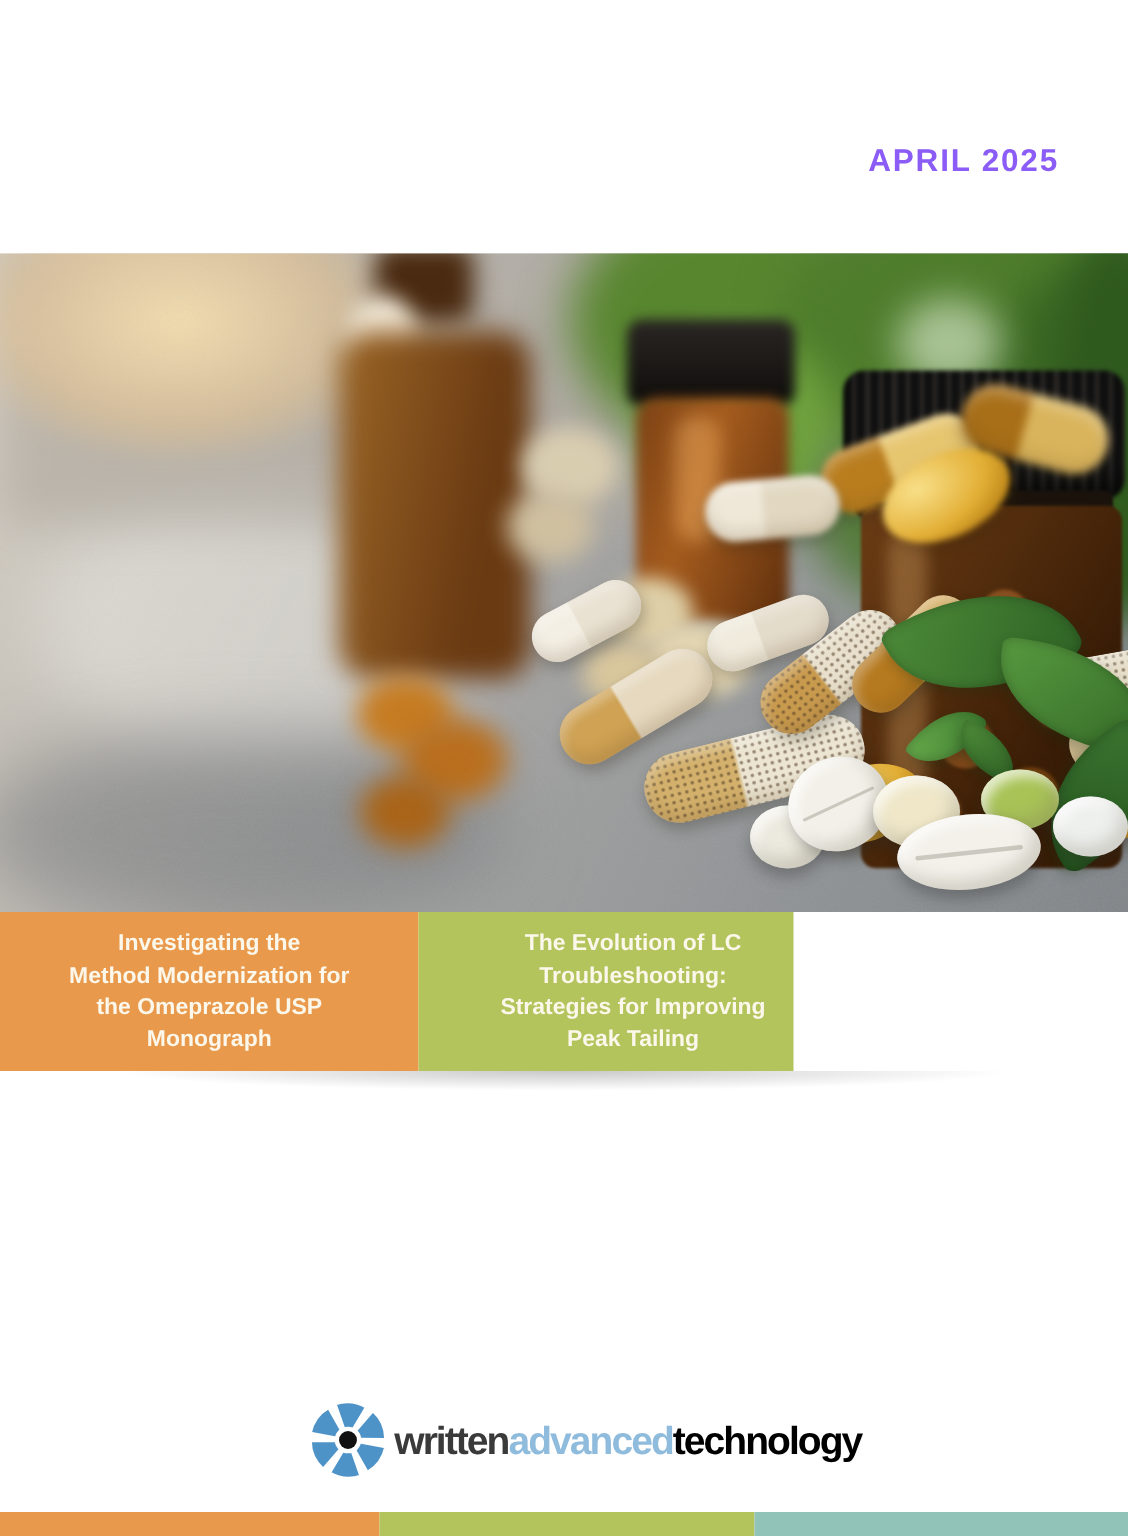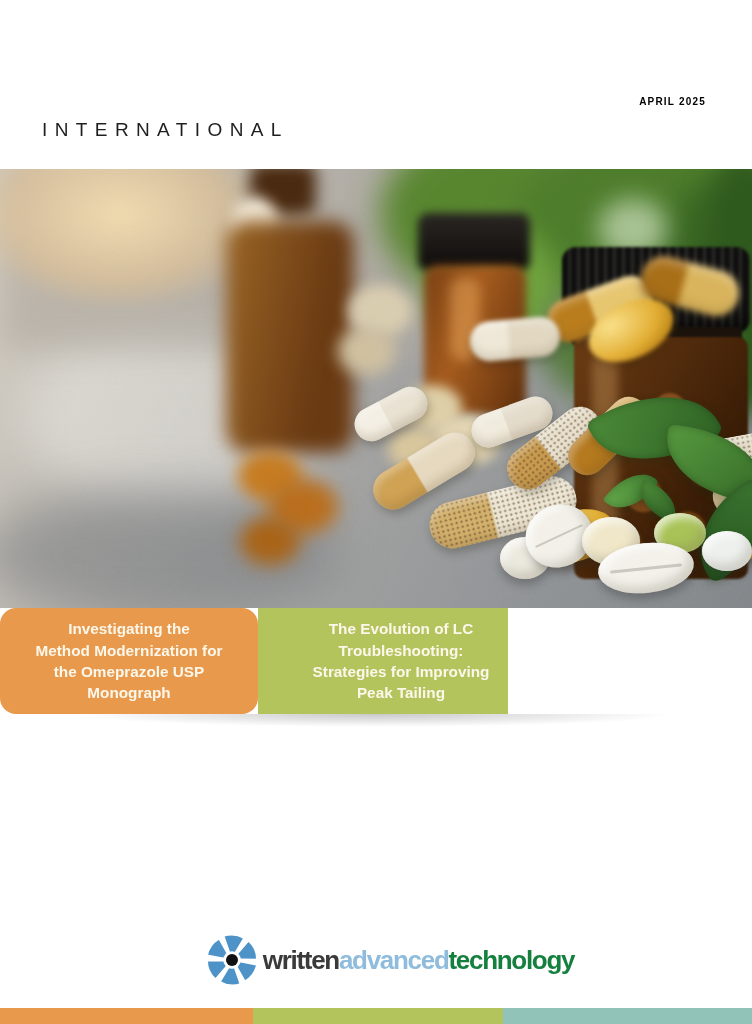--- a/index.html
+++ b/index.html
@@ -5,22 +5,22 @@
   html,body{margin:0;padding:0;background:#ffffff;}
   .page{position:relative;width:752px;height:1024px;background:#fff;overflow:hidden;
         font-family:"Liberation Sans","DejaVu Sans",sans-serif;}
 
   
   .lcgc{position:absolute;left:38px;top:26px;font-size:96px;font-weight:bold;
         letter-spacing:-7px;color:#141414;line-height:1;}
   .lcgc sup{font-size:14px;letter-spacing:0;position:relative;top:-8px;left:10px;}
   .intl{position:absolute;left:42px;top:119px;font-size:19px;letter-spacing:7.4px;
         color:#1f1f1f;font-weight:400;}
-  .issue{position:absolute;top:96px;right:46px;font-size:10px;font-weight:bold;
-        letter-spacing:1.2px;color:#000000;}
+  .issue{position:absolute;top:96px;right:46px;font-size:21px;font-weight:bold;
+        letter-spacing:1.2px;color:#8b5cf6;}
 
   
   .photo{position:absolute;left:0;top:169px;width:752px;height:439px;overflow:hidden;
      background:linear-gradient(115deg,#d9d2c6 0%,#c6c1b8 18%,#afadaa 38%,#9b9c9c 58%,#8c9093 78%,#7e8387 100%);}
   .px{position:absolute;}
   .blob{border-radius:50%;}
   .cap{border-radius:999px;
        background-image:linear-gradient(var(--a,90deg),var(--c1) 0 42%,var(--c2) 44% 100%);
        box-shadow:0 5px 9px rgba(40,35,25,.28),inset 0 -6px 10px rgba(90,60,20,.18),inset 0 5px 8px rgba(255,255,255,.35);}
   .spk{background-image:radial-gradient(circle,rgba(80,58,35,.55) .8px,transparent 1.5px),
@@ -35,49 +35,48 @@
        box-shadow:0 6px 10px rgba(60,40,10,.35);}
   .leaf{background:linear-gradient(135deg,var(--c1,#56963f),var(--c2,#2e5f24));
        border-radius:8% 85% 12% 85%;
        box-shadow:inset 0 0 8px rgba(0,0,0,.25),0 4px 8px rgba(30,50,20,.3);}
 
   
   .banners{position:absolute;top:608px;left:0;width:752px;height:106px;display:flex;}
   .banner{display:flex;align-items:center;justify-content:center;text-align:center;
         color:#FBF7EA;font-weight:bold;font-size:15.3px;line-height:1.4;
         white-space:pre-line;padding:0 12px;box-sizing:border-box;}
-  .b-orange{width:258px;background:#E9994B;border-radius:16px;}
+  .b-orange{width:279px;background:#E9994B;}
   .b-green{width:250px;background:#B4C45C;padding-left:48px;}
   .b-teal{width:249px;background:#92C3B9;}
   .banner-shadow{position:absolute;top:714px;left:0;width:752px;height:20px;
         background:radial-gradient(ellipse 55% 90% at 50% 0%,rgba(60,60,60,.28),rgba(60,60,60,0) 72%);}
 
   
   .main-title{position:absolute;left:42px;top:744px;font-size:44px;font-weight:bold;
         letter-spacing:-0.5px;line-height:1.14;color:#2e2e2e;white-space:pre-line;}
 
   
   .footer{position:absolute;top:934px;left:0;width:752px;display:flex;justify-content:center;
         align-items:center;gap:16px;padding-left:28px;box-sizing:border-box;}
   .credit{font-size:11.7px;color:#575757;line-height:1.55;text-align:center;max-width:350px;}
   .amt{display:flex;align-items:center;gap:5px;}
   .amt-word{font-size:26px;font-weight:bold;letter-spacing:-1.3px;color:#3a3a3a;white-space:nowrap;}
   .amt-word .w2{color:#8FBCDC;}
-  .amt-word .w3{color:#15803d;}
+  .amt-word .w3{color:#000000;}
 
   
   .bbar{position:absolute;bottom:0;left:0;width:752px;height:16px;display:flex;}
   .bbar div{height:16px;}
 </style>
 </head>
 <body>
 
 <div class="page">
 
-  <div class="intl">INTERNATIONAL</div>
   <div class="issue">APRIL 2025</div>
 
   <div class="photo">
 
     <div class="px" style="left:20px;top:150px;width:300px;height:190px;background:rgba(238,236,230,.55);border-radius:50%;filter:blur(24px);"></div>
     <div class="px" style="left:-20px;top:320px;width:360px;height:130px;background:rgba(108,112,116,.5);border-radius:50%;filter:blur(24px);"></div>
     <div class="px" style="left:0;top:-10px;width:470px;height:190px;background:#b3aca1;opacity:.7;filter:blur(16px);"></div>
 
     <div class="px" style="left:-80px;top:-80px;width:400px;height:250px;background:radial-gradient(closest-side,rgba(248,225,175,.95),rgba(240,200,140,.5) 55%,transparent 78%);filter:blur(6px);"></div>
 

